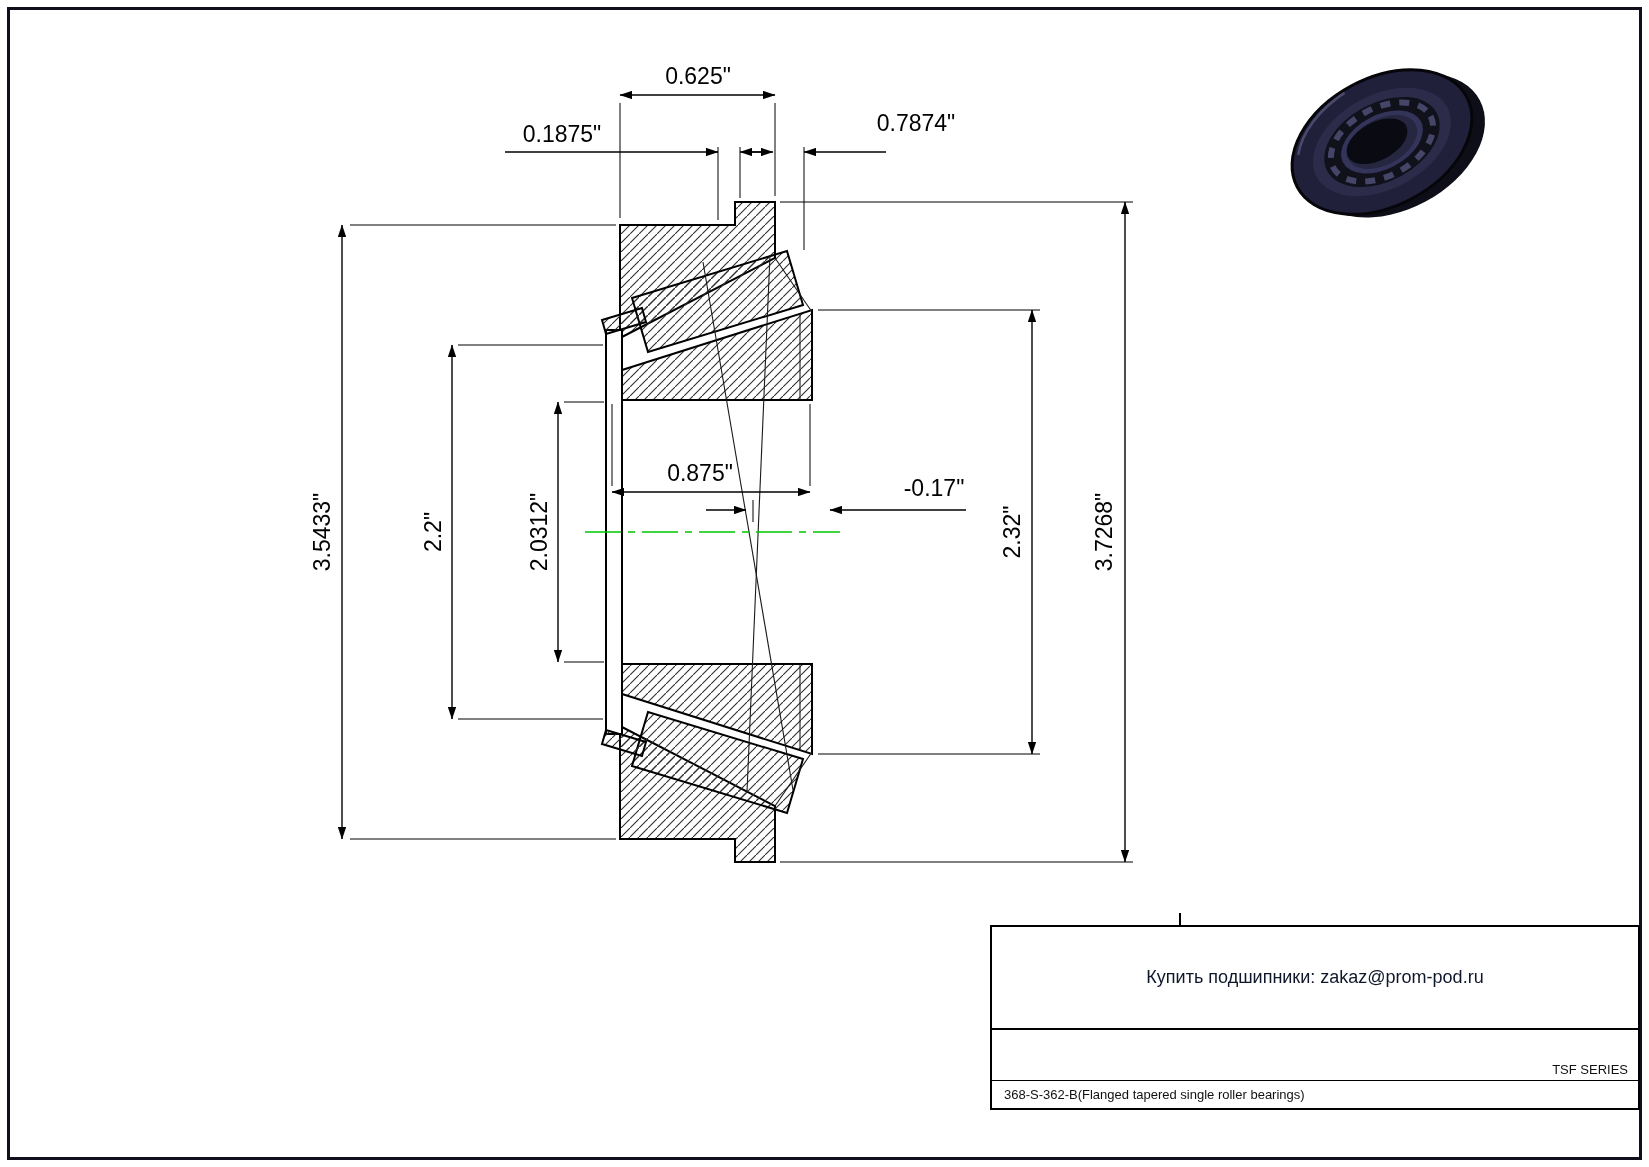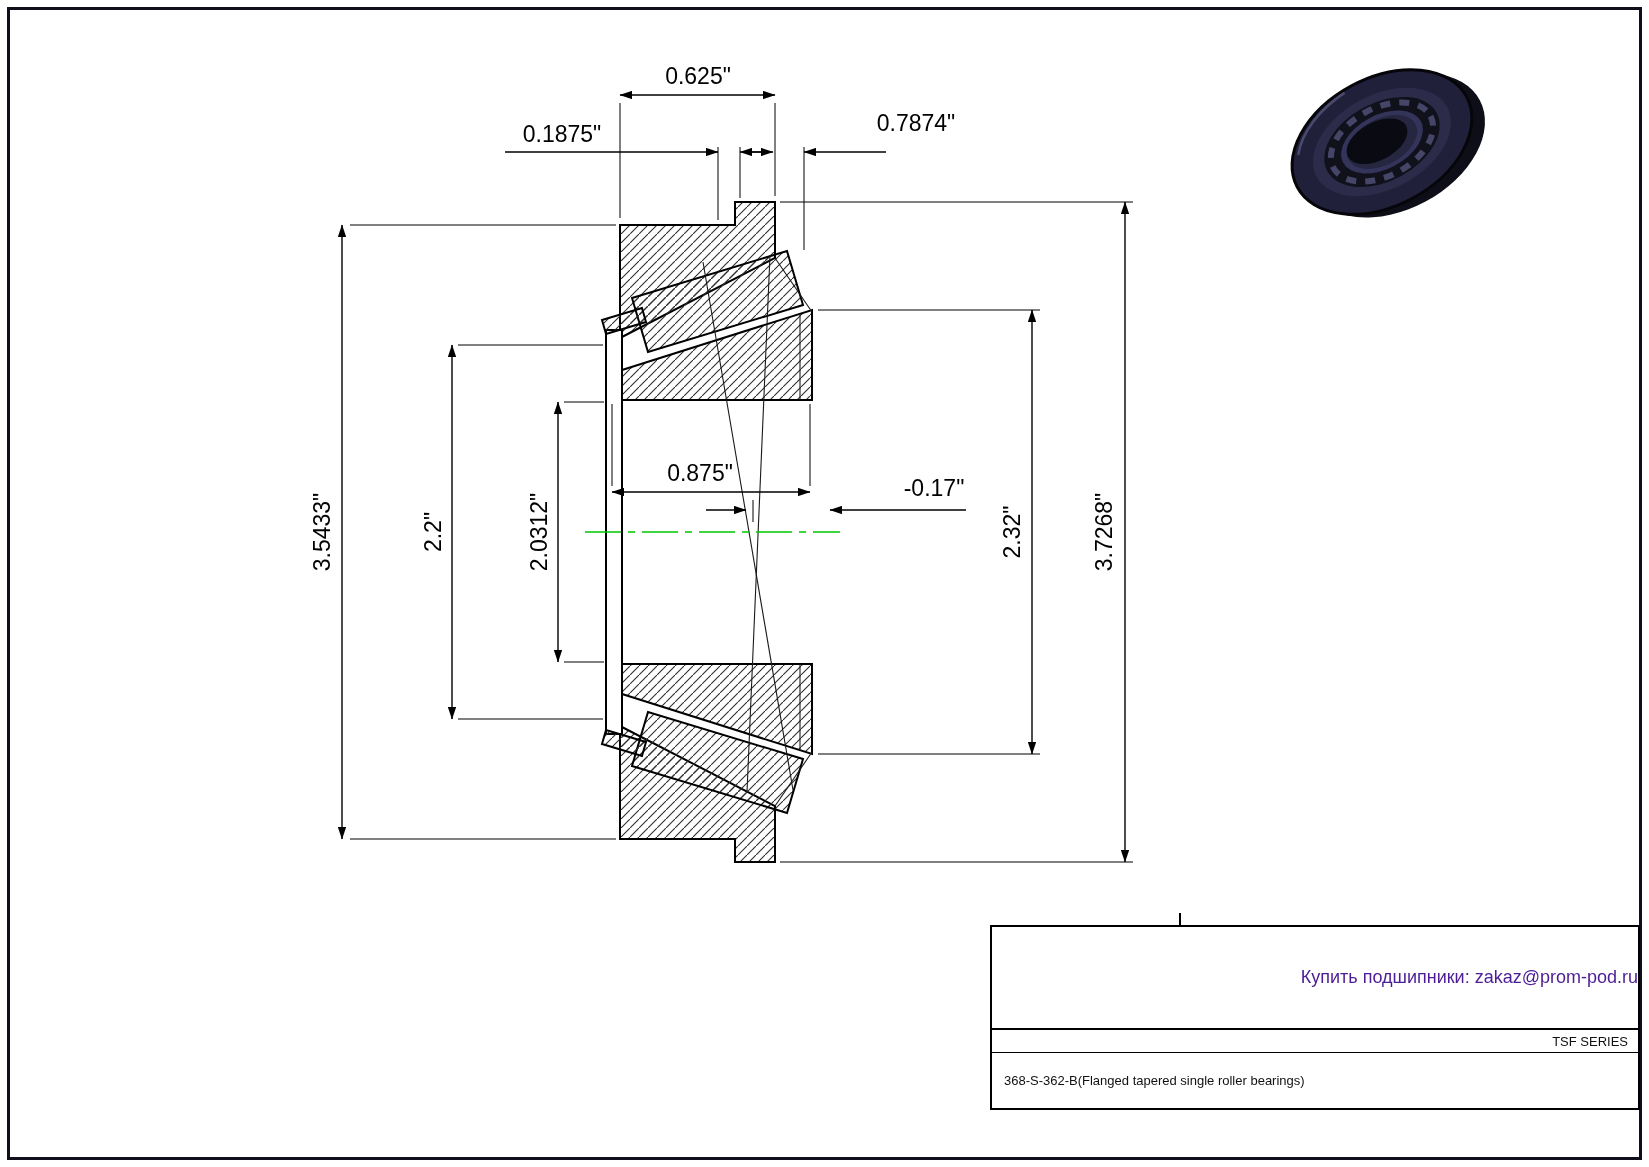--- a/index.html
+++ b/index.html
@@ -10,27 +10,27 @@
   
   .part{fill:url(#hatch);stroke:#000;stroke-width:2;}
   .white{fill:#ffffff;stroke:#000;stroke-width:2;}
   .dim{stroke:#000;stroke-width:1.4;fill:none;}
   .ext{stroke:#000;stroke-width:1;fill:none;}
   .thin{stroke:#1a1a1a;stroke-width:1.1;fill:none;}
   .lbl{font:23px "Liberation Sans",sans-serif;fill:#000;}
   
   .title-block{position:absolute;left:990px;top:925px;width:650px;height:185px;border:2px solid #000;
     box-sizing:border-box;background:#fff;display:flex;flex-direction:column;}
-  .tb-top{flex:0 0 101px;display:flex;align-items:center;justify-content:flex-end;font-size:18px;
-    color:#4c1d95;border-bottom:2px solid #000;}
+  .tb-top{flex:0 0 101px;display:flex;align-items:center;justify-content:center;font-size:18px;
+    color:#0f172a;border-bottom:2px solid #000;}
   .tb-bottom{flex:1;display:flex;min-height:0;}
   .tb-part-label{flex:0 0 99px;border-right:2px solid #000;font-size:21px;color:#111;
     padding:12px 0 0 10px;line-height:1.3;box-sizing:border-box;}
   .tb-right{flex:1;display:flex;flex-direction:column;min-width:0;}
-  .tb-series{text-align:right;font-size:13px;color:#111;padding:4px 10px 3px 0;border-bottom:1.5px solid #000;}
+  .tb-series{text-align:right;font-size:13px;color:#111;padding:4px 10px 3px 0;border-bottom:1.5px solid #000;margin-top:28px;}
   .tb-part-number{flex:1;display:flex;align-items:center;padding-left:12px;font-size:13px;color:#111;}
   .fold-mark{position:absolute;left:1179px;top:913px;width:2px;height:12px;background:#000;}
 </style>
 </head>
 <body>
 
 <div class="sheet">
   <div class="sheet-border"></div>
 
   <svg class="drawing" viewBox="0 0 1649 1167">

